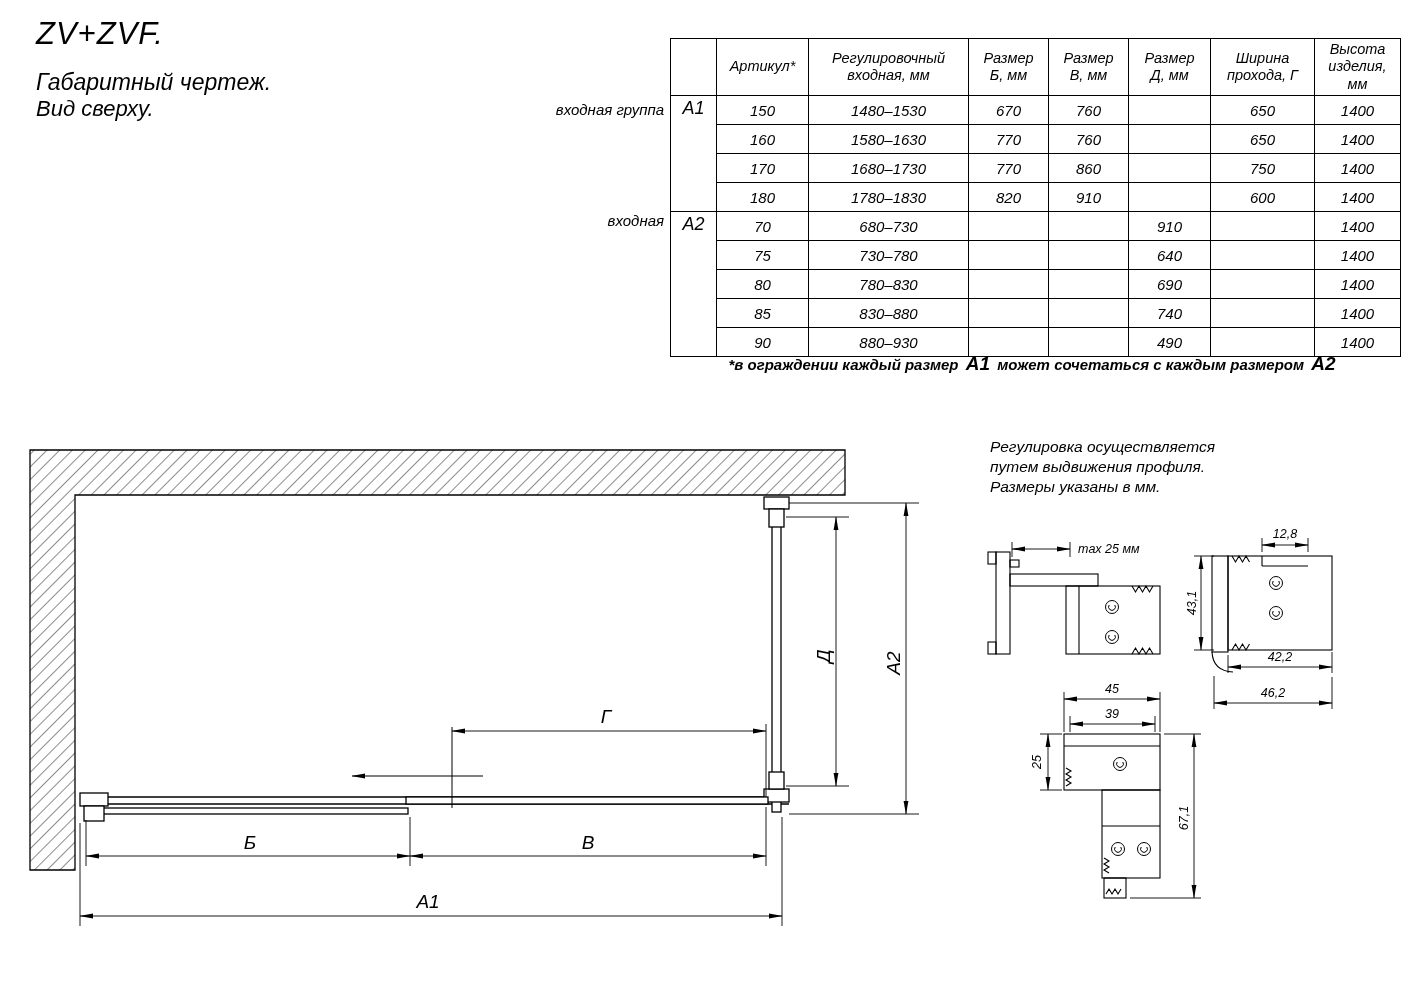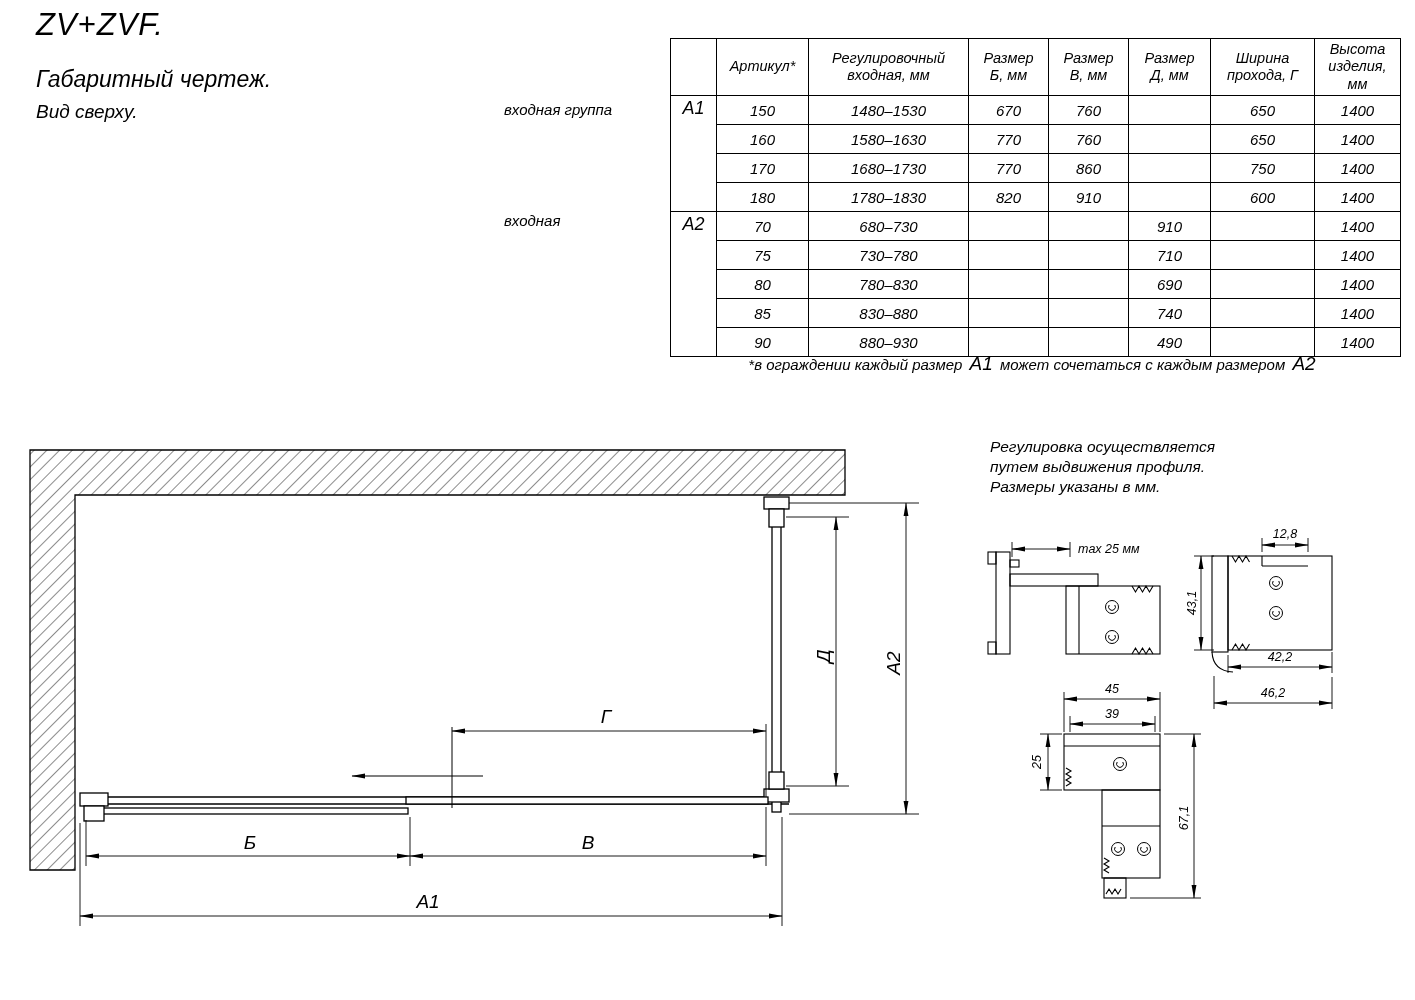--- a/index.html
+++ b/index.html
@@ -1,34 +1,34 @@
 <!DOCTYPE html>
 <html><head>
 <meta charset="utf-8">
 <style>
   html,body{margin:0;padding:0;}
   body{width:1415px;height:1000px;position:relative;background:#fff;color:#000;
        font-family:"Liberation Sans","DejaVu Sans",sans-serif;overflow:hidden;}
   .abs{position:absolute;}
   .it{font-style:italic;}
-  #titles{left:36px;top:7px;}
+  #titles{left:36px;top:16px;}
   #title-model{font-size:31px;letter-spacing:1px;}
-  #title-sub1{font-size:23px;margin-top:23px;}
-  #title-sub2{font-size:19px;margin-top:8px;}
+  #title-sub1{font-size:23px;margin-top:17px;}
+  #title-sub2{font-size:22px;margin-top:0;}
   #table-wrap{left:670px;top:38px;}
   table.spec{border-collapse:collapse;font-style:italic;}
   .spec th,.spec td{border:1.5px solid #000;text-align:center;vertical-align:middle;
        padding:1px 4px;font-weight:normal;color:#000;}
   .spec th{height:54px;font-size:14.5px;line-height:1.2;white-space:pre-line;}
   .spec td{height:26px;font-size:15px;}
   .spec td.code{font-size:18px;vertical-align:top;padding-top:2px;}
-  .group-label{font-size:15px;font-style:italic;text-align:left;width:160px;}
+  .group-label{font-size:15px;font-style:italic;text-align:right;width:160px;}
   #group-label-0{left:504px;top:101px;}
   #group-label-1{left:504px;top:212px;}
-  #footnote{left:670px;top:353px;width:727px;text-align:center;font-style:italic;font-size:15px;}
+  #footnote{left:670px;top:353px;width:727px;text-align:center;font-style:italic;font-size:15px;font-weight:bold;}
   #footnote .big{font-size:19px;padding:0 3px;}
   #drawing-svg{left:0;top:0;}
   svg text{fill:#000;stroke:none;}
 </style>
 </head>
 <body>
 
 <div class="abs" id="titles">
   <div class="it" id="title-model">ZV+ZVF.</div>
   <div class="it" id="title-sub1">Габаритный чертеж.</div>
@@ -115,21 +115,21 @@
           <td></td>
           <td>910</td>
           <td></td>
           <td>1400</td>
         </tr>
         <tr>
           <td>75</td>
           <td>730–780</td>
           <td></td>
           <td></td>
-          <td>710</td>
+          <td>640</td>
           <td></td>
           <td>1400</td>
         </tr>
         <tr>
           <td>80</td>
           <td>780–830</td>
           <td></td>
           <td></td>
           <td>690</td>
           <td></td>

